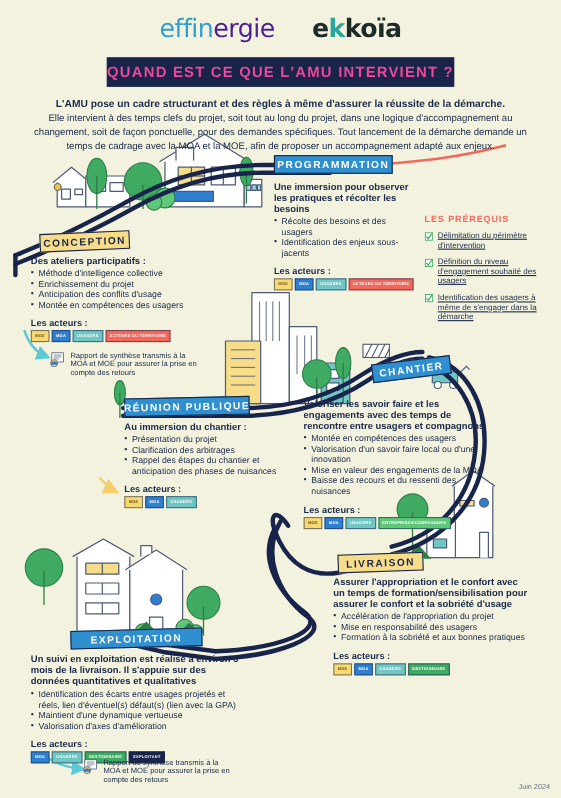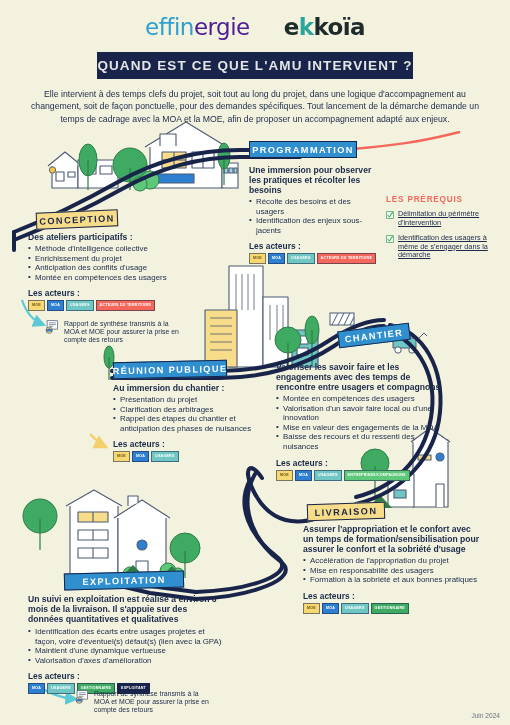--- a/index.html
+++ b/index.html
@@ -17,21 +17,21 @@
   
   .logos{position:absolute;left:0;top:14px;width:510px;display:flex;justify-content:center;align-items:center;gap:34px;}
   .logo-eff{font-family:"DejaVu Sans",sans-serif;font-size:23px;letter-spacing:-.5px;font-weight:400;}
   .logo-eff .a{color:#2f9fd0;}
   .logo-eff .b{color:#4c1d95;}
   .logo-ekk{font-family:"DejaVu Sans",sans-serif;font-size:23px;font-weight:700;letter-spacing:-.6px;color:#1d2b2b;}
   .logo-ekk .g{color:#2aa79b;}
 
   .titlebar{
     position:absolute;left:97px;top:52px;width:316px;height:27px;
-    background:#18244a;color:#e5e5e5;
+    background:#18244a;color:#ec4899;
     display:flex;align-items:center;justify-content:center;
     font-size:13.5px;font-weight:700;letter-spacing:1.1px;
   }
 
   .intro{position:absolute;left:22px;top:88px;width:466px;text-align:center;line-height:12.4px;}
   .intro .lead{font-size:9.3px;font-weight:700;display:block;margin-bottom:1px;}
   .intro .body{font-size:8.7px;display:block;}
 
   
   .stage-label{
@@ -264,20 +264,21 @@
     <div class="logo-ekk">
       <span title="ekkoïa"><span>e</span><span class="g">k</span><span>koïa</span></span>
     </div>
   </div>
 
   <div class="titlebar">
     <span>QUAND EST CE QUE L'AMU INTERVIENT ?</span>
   </div>
 
   <div class="intro">
+    <span class="lead">L'AMU pose un cadre structurant et des règles à même d'assurer la réussite de la démarche.</span>
     <span class="body">Elle intervient à des temps clefs du projet, soit tout au long du projet, dans une logique d'accompagnement au changement, soit de façon ponctuelle, pour des demandes spécifiques. Tout lancement de la démarche demande un temps de cadrage avec la MOA et la MOE, afin de proposer un accompagnement adapté aux enjeux.</span>
   </div>
 
   <div class="stage-label lbl-blue" style="left:249px;top:141px;width:108px;">
     <span>PROGRAMMATION</span>
   </div>
   <div class="block" style="left:249px;top:165px;width:128px;">
     <h4>Une immersion pour observer les pratiques et récolter les besoins</h4>
     <ul>
       <li>Récolte des besoins et des usagers</li>
@@ -293,20 +294,27 @@
   </div>
 
   <div class="prereq">
     <h5>LES PRÉREQUIS</h5>
     <div class="pitem">
       <svg class="chk" viewBox="0 0 12 12">
         <rect x="1" y="1" width="10" height="10" fill="#ffffff" stroke="#3faa62" stroke-width="1.2"></rect>
         <path d="M2.5,6 L5,9 L10,2" fill="none" stroke="#3faa62" stroke-width="1.6"></path>
       </svg>
       <span class="txt">Délimitation du périmètre d'intervention</span>
+    </div>
+    <div class="pitem">
+      <svg class="chk" viewBox="0 0 12 12">
+        <rect x="1" y="1" width="10" height="10" fill="#ffffff" stroke="#3faa62" stroke-width="1.2"></rect>
+        <path d="M2.5,6 L5,9 L10,2" fill="none" stroke="#3faa62" stroke-width="1.6"></path>
+      </svg>
+      <span class="txt">Définition du niveau d'engagement souhaité des usagers</span>
     </div>
     <div class="pitem">
       <svg class="chk" viewBox="0 0 12 12">
         <rect x="1" y="1" width="10" height="10" fill="#ffffff" stroke="#3faa62" stroke-width="1.2"></rect>
         <path d="M2.5,6 L5,9 L10,2" fill="none" stroke="#3faa62" stroke-width="1.6"></path>
       </svg>
       <span class="txt">Identification des usagers à même de s'engager dans la démarche</span>
     </div>
   </div>
 
@@ -397,21 +405,21 @@
       <span class="tag t-gestionnaire">GESTIONNAIRE</span>
     </div>
   </div>
 
   <div class="stage-label lbl-blue" style="left:64px;top:572px;width:120px;transform:rotate(-1.5deg);">
     <span>EXPLOITATION</span>
   </div>
   <div class="block" style="left:28px;top:594px;width:196px;">
     <h4>Un suivi en exploitation est réalisé à environ 6 mois de la livraison. Il s'appuie sur des données quantitatives et qualitatives</h4>
     <ul style="margin-top:3px;">
-      <li>Identification des écarts entre usages projetés et façon, voire d'éventuel(s) défaut(s) (lien avec la GPA)</li>
+      <li>Identification des écarts entre usages projetés et réels, lien d'éventuel(s) défaut(s) (lien avec la GPA)</li>
       <li>Maintient d'une dynamique vertueuse</li>
       <li>Valorisation d'axes d'amélioration</li>
     </ul>
     <div class="acteurs-title">Les acteurs :</div>
     <div class="tags">
       <span class="tag t-moa">MOA</span>
       <span class="tag t-usagers">USAGERS</span>
       <span class="tag t-gestionnaire">GESTIONNAIRE</span>
       <span class="tag t-exploitant">EXPLOITANT</span>
     </div>

